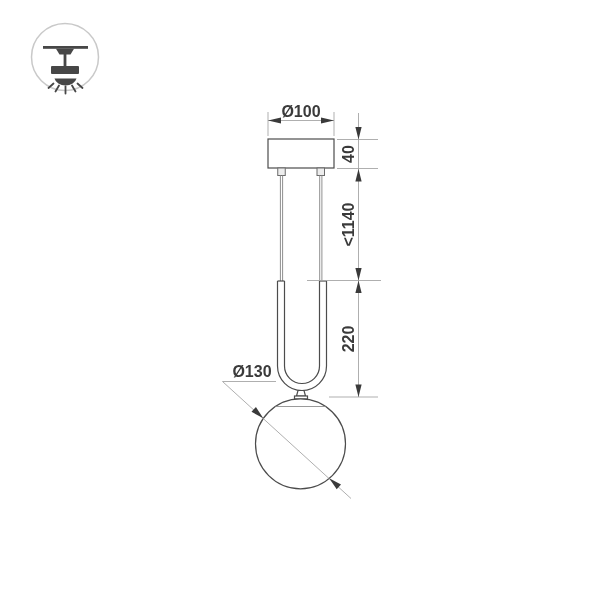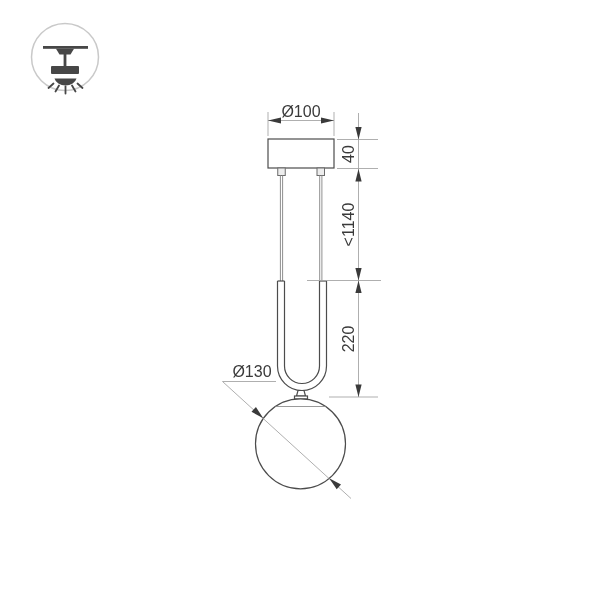--- a/index.html
+++ b/index.html
@@ -2,21 +2,21 @@
 <html style="--bg: #ffffff; --object-line: #4c4c4c; --object-light: #8f8f8f; --dim-line: #a6a6a6; --dim-ink: #3a3a3a; --badge-ring: #c9c9c9; --badge-ink: #474747; --connector-fill: #ededed;"><head>
 <meta charset="utf-8">
 <style>
   :root{
     --bg:#ffffff; --object-line:#4c4c4c; --object-light:#8f8f8f;
     --dim-line:#a6a6a6; --dim-ink:#3a3a3a; --badge-ring:#c9c9c9;
     --badge-ink:#474747; --connector-fill:#ededed;
   }
   html,body{margin:0;padding:0;background:var(--bg);}
   .stage{position:relative;width:600px;height:592px;background:var(--bg);overflow:hidden;
-         font-family:"Liberation Sans",sans-serif;}
+         font-family:"Liberation Sans",sans-serif;font-weight:bold;}
   svg{display:block;}
   .obj{stroke:var(--object-line);stroke-width:1.2;fill:none;}
   .obj-fill{stroke:var(--object-line);stroke-width:1.2;fill:#ffffff;}
   .cable{stroke:var(--object-light);stroke-width:1;fill:none;}
   .seam{stroke:var(--object-light);stroke-width:0.9;fill:none;}
   .conn{stroke:#6b6b6b;stroke-width:1;fill:var(--connector-fill);}
   .dim{stroke:var(--dim-line);stroke-width:0.9;fill:none;}
   .arr{fill:var(--dim-ink);stroke:none;}
   .dim-label{fill:var(--dim-ink);font-size:16px;font-family:"Liberation Sans",sans-serif;}
   .badge-ring{stroke:var(--badge-ring);stroke-width:1.5;fill:#ffffff;}

